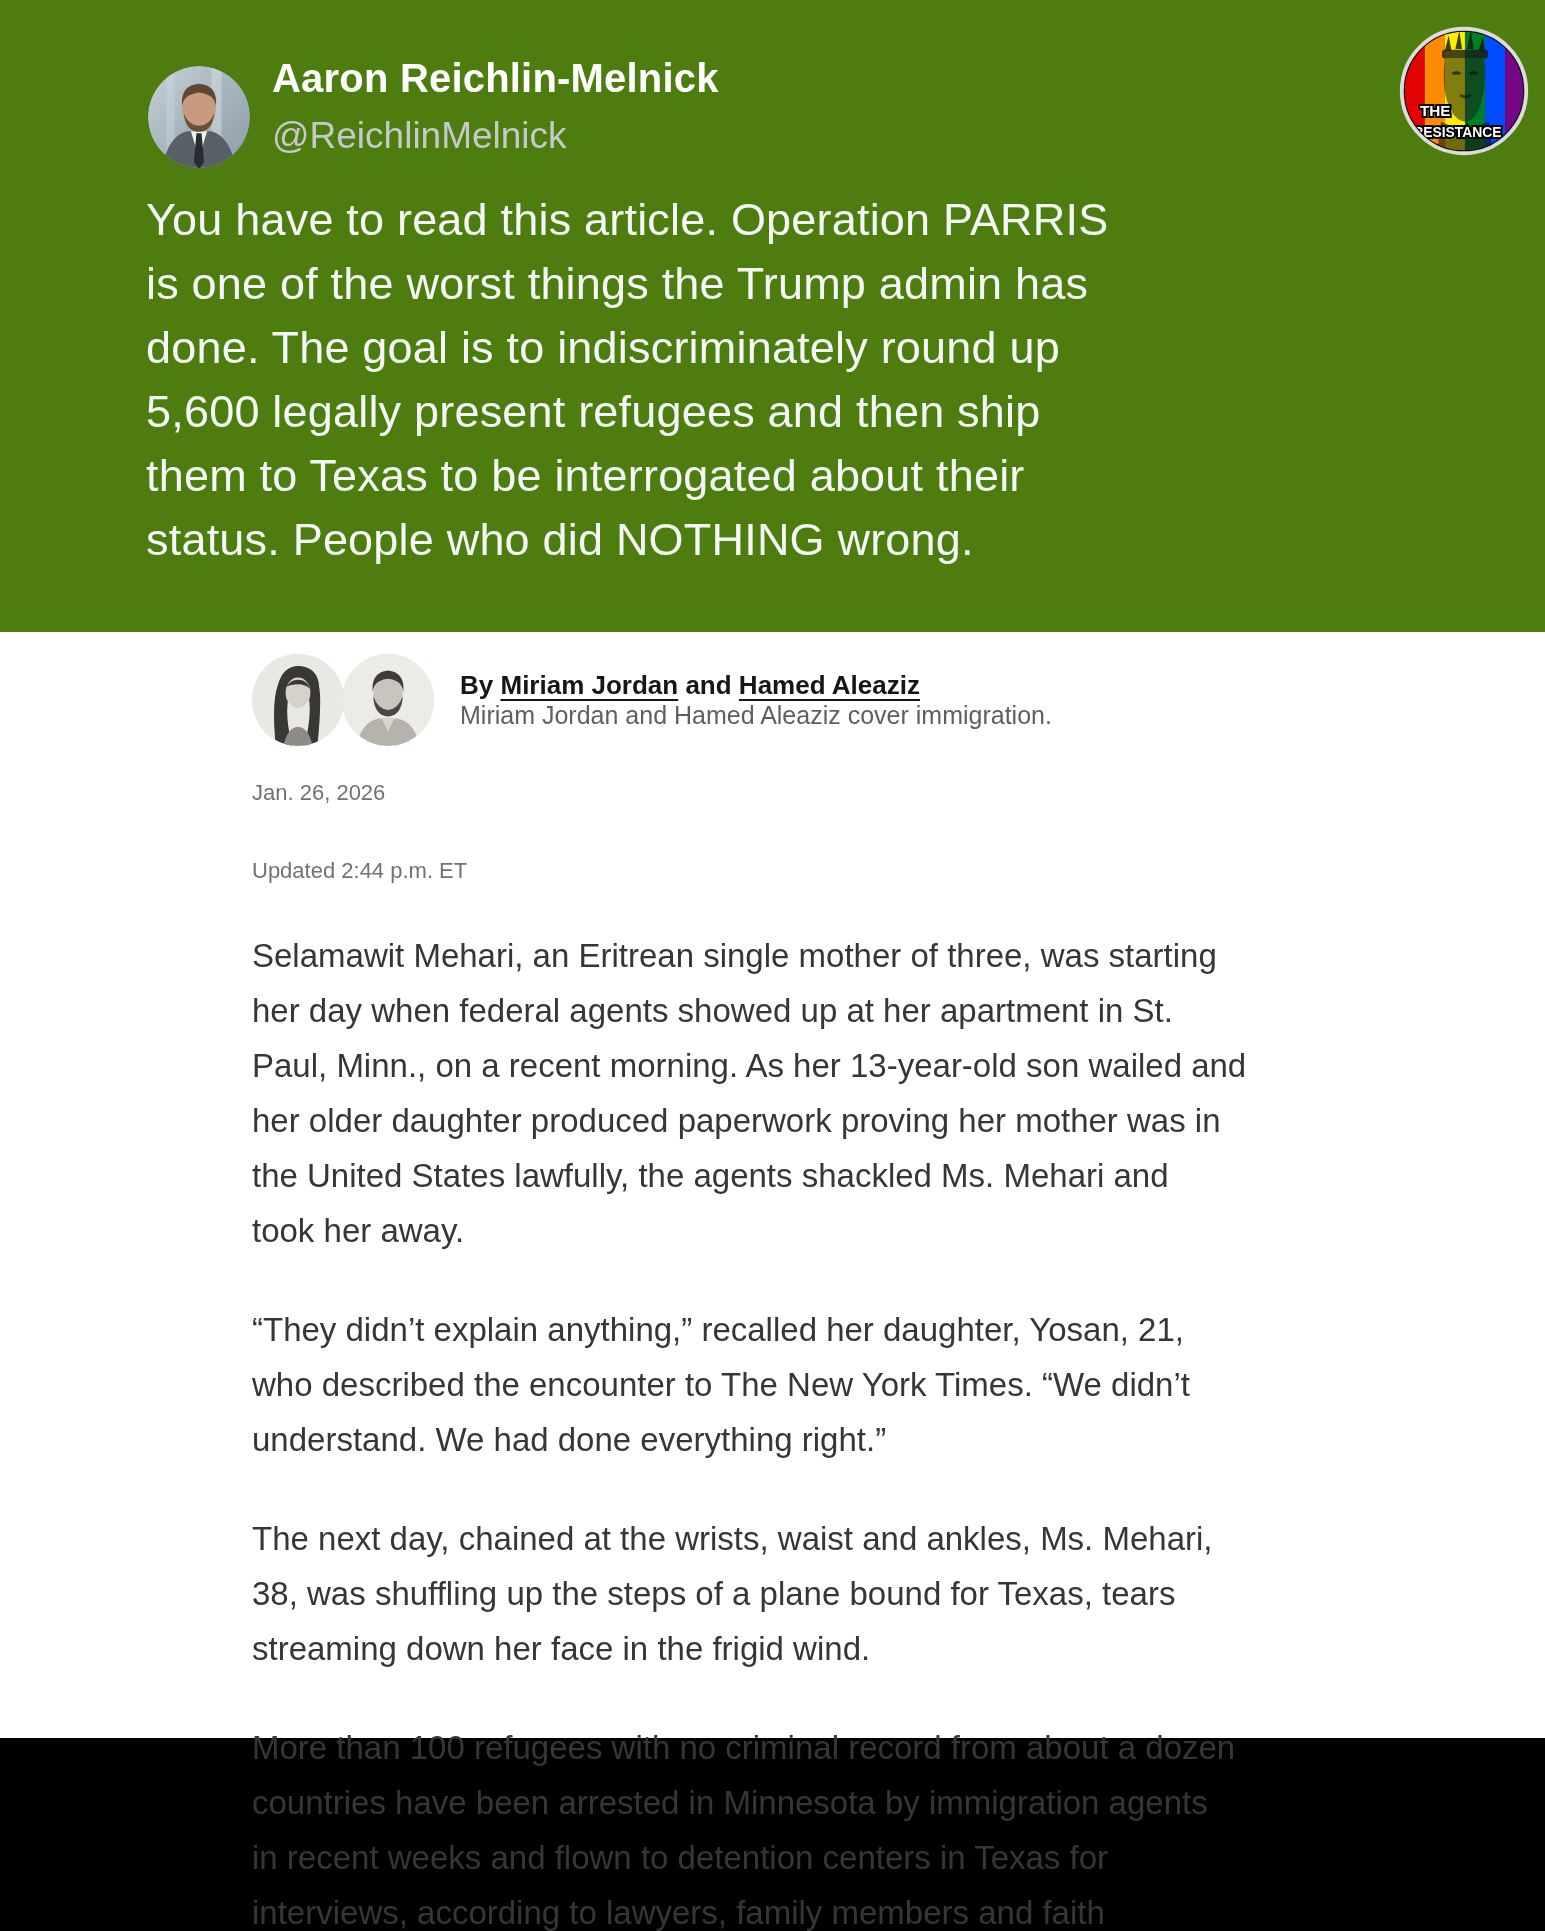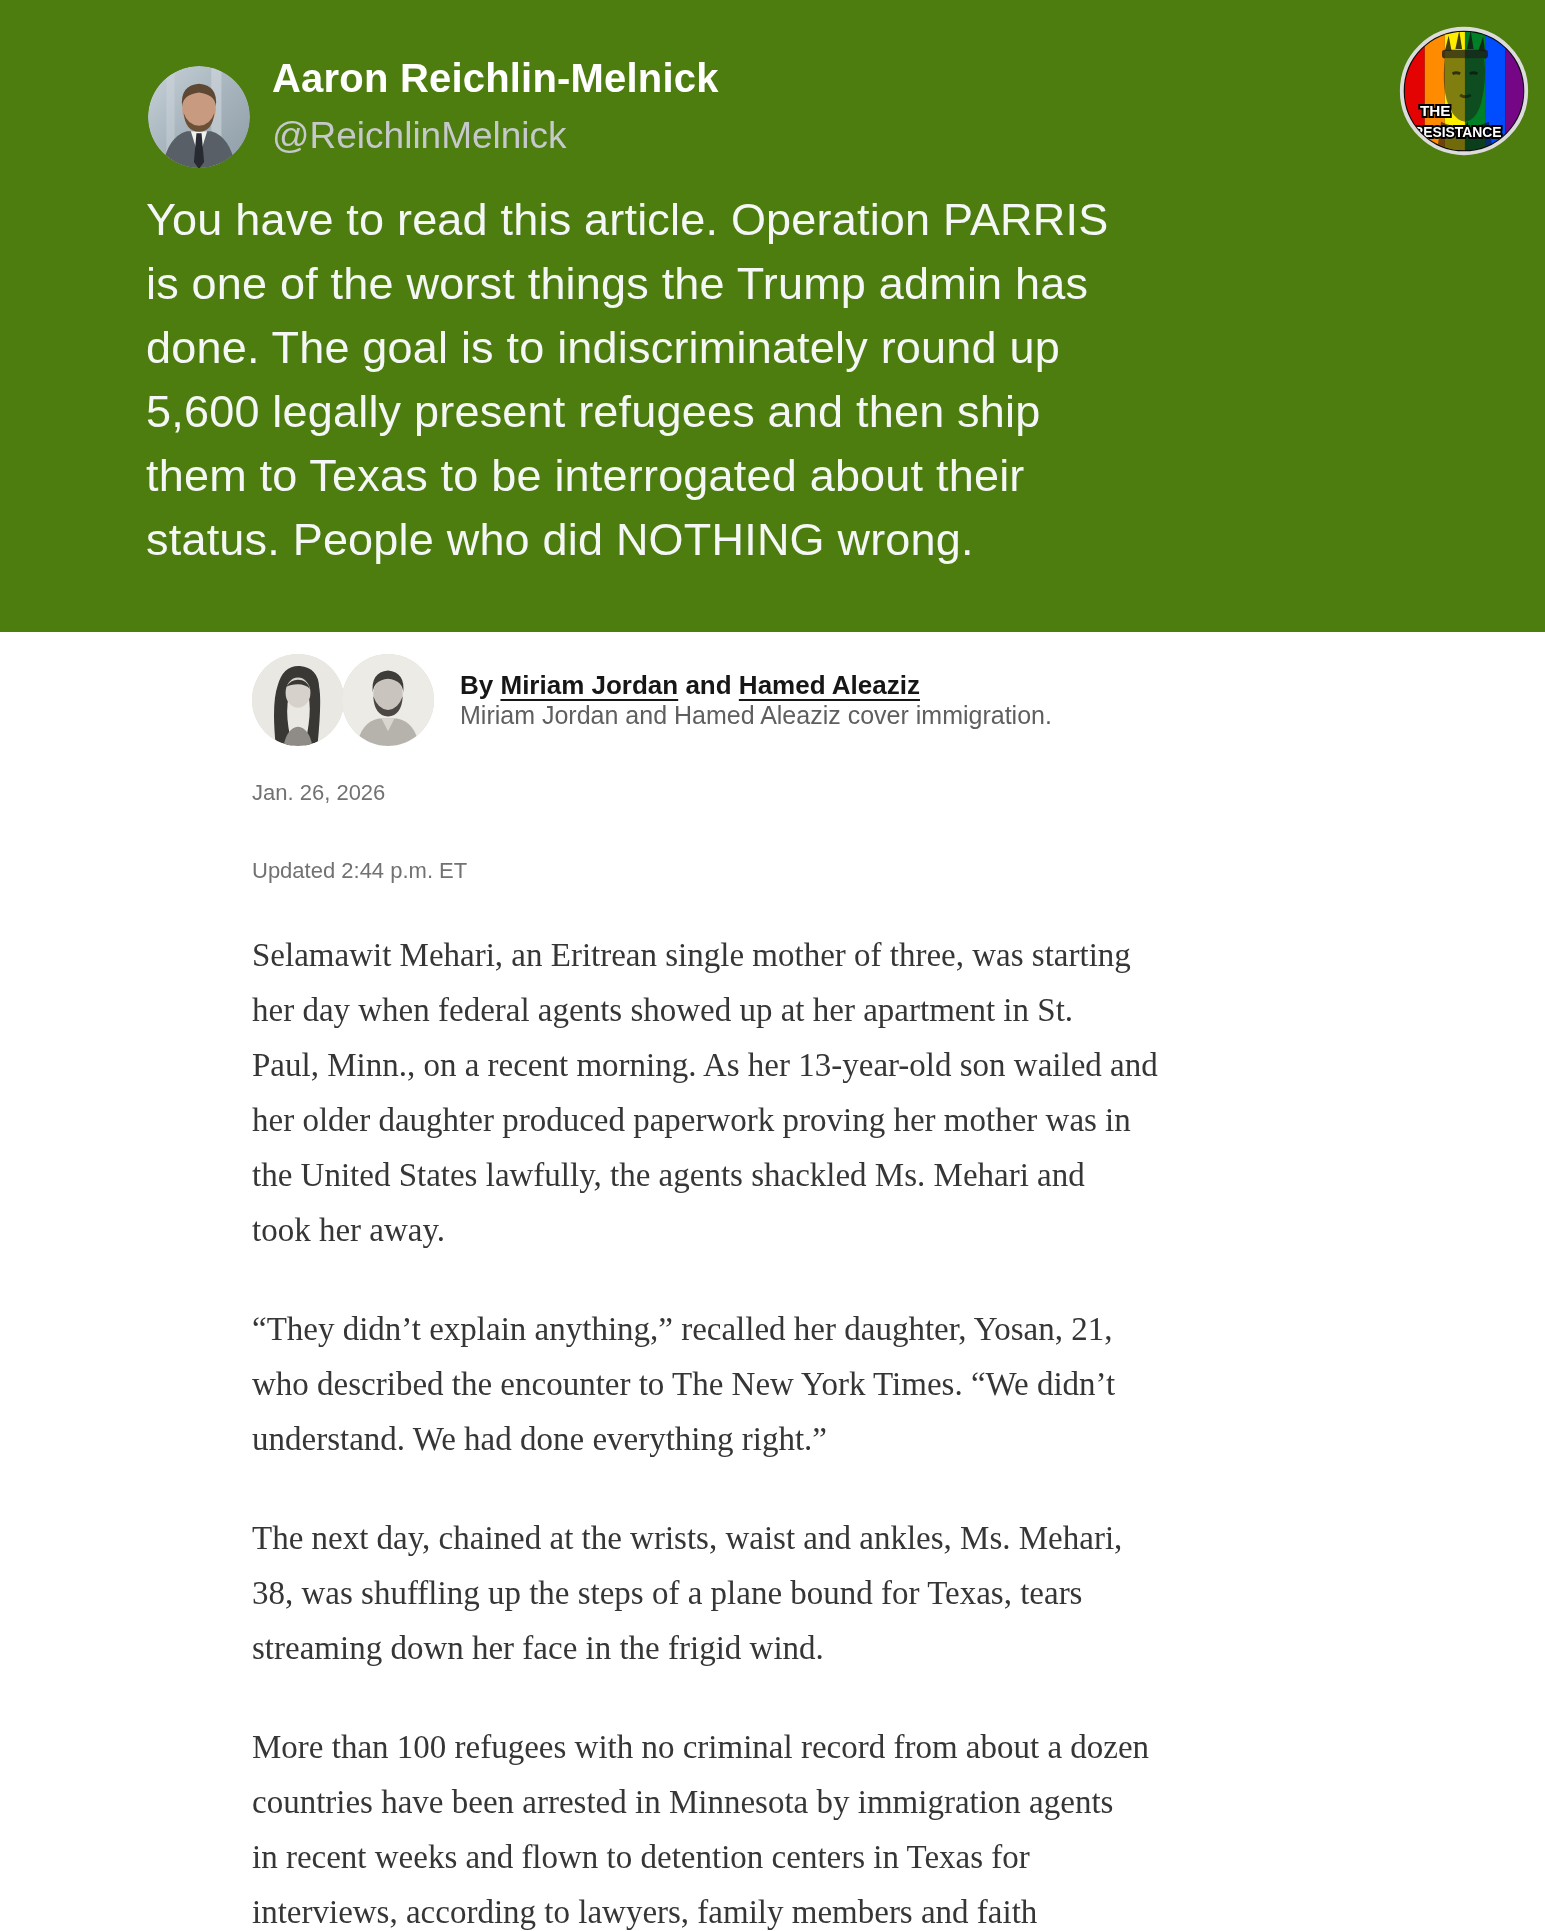--- a/index.html
+++ b/index.html
@@ -42,21 +42,21 @@
     position: absolute; left: 146px; top: 188px;
     width: 1160px;
     font-size: 45px; line-height: 64px;
     color: #f5f7f7; letter-spacing: 0.2px;
     white-space: pre-line;
   }
 
   
   .article-section {
     box-sizing: border-box;
-    width: 100%; height: 1299px;
+    width: 100%; height: 1106px;
     background: #ffffff;
     padding: 22px 160px 0 252px;
   }
   .byline-row { display: flex; align-items: center; }
   .byline-avatars { display: flex; flex-shrink: 0; }
   .b-avatar {
     width: 92px; height: 92px; border-radius: 50%;
     overflow: hidden; background: #eceae5;
     box-shadow: 0 0 0 1px #e3e1dc inset;
   }
@@ -71,21 +71,21 @@
     text-underline-offset: 5px;
     cursor: pointer;
   }
   .byline-desc { font-size: 25px; color: #5f5f5f; }
   .date-row {
     margin-top: 34px;
     font-size: 22px; color: #727272;
     display: flex; gap: 52px; flex-direction: column;
   }
   .article-p {
-    font-family: Liberation Serif, serif;
+    font-family: Liberation Sans, sans-serif;
     font-size: 33px; line-height: 55px;
     color: #363636;
     margin: 44px 0 0 0;
     width: 1120px;
     white-space: pre-line;
   }
 </style>
 </head>
 <body>
 

